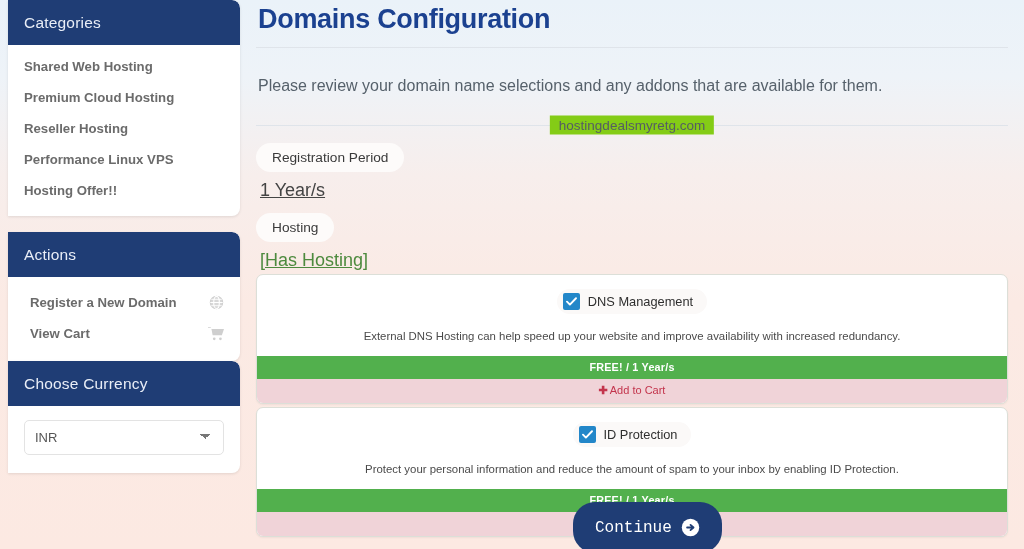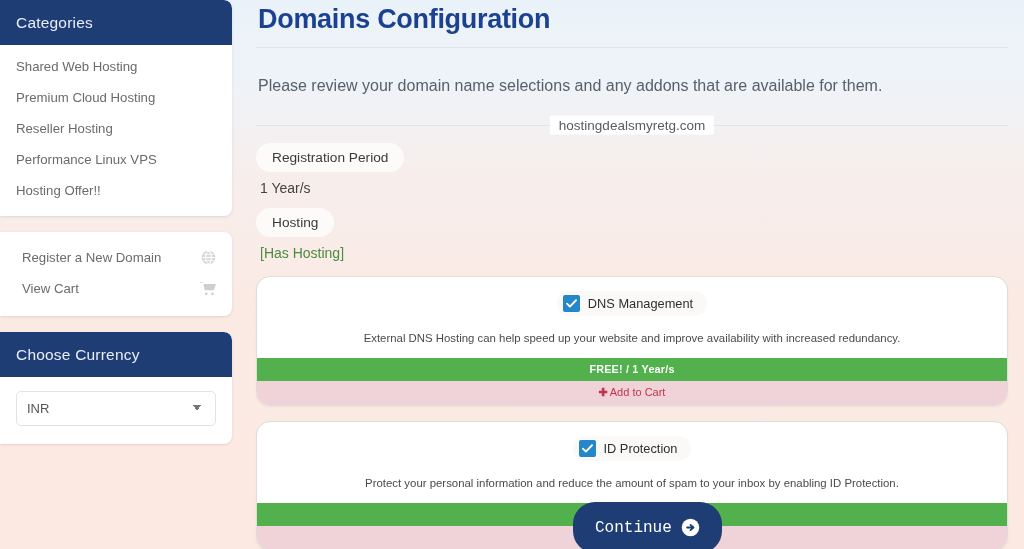--- a/index.html
+++ b/index.html
@@ -13,39 +13,39 @@
   #page {
     position: relative;
     width: 1024px; height: 549px;
     background: linear-gradient(to bottom, #eaf2f9 0%, #eef3f8 14%, #f7eeec 32%, #fbeae4 55%, #fce9e2 100%);
     overflow: hidden;
   }
 
   
   #sidebar {
     position: absolute;
-    left: 0; top: 0;
+    left: 8px; top: 0;
     width: 232px;
   }
   .panel {
     background: #ffffff;
     border-radius: 0 8px 8px 0;
     box-shadow: 0 1px 3px rgba(0,0,0,0.10);
     overflow: hidden;
     margin-bottom: 0;
   }
   .panel-head {
     background: #1f3d75;
     color: #e9eef7;
     font-size: 15.5px;
     padding: 14px 0 13px 16px;
     letter-spacing: 0.2px;
     border-radius: 0 8px 0 0;
   }
-  .panel-body { padding: 6px 0 10px 0; }
+  .panel-body { padding: 6px 0 10px 0; font-weight: bold; }
   .cat-item {
     display: block;
     color: #6b6b6b;
     font-size: 13.2px;
     padding: 8px 16px 8px 16px;
     text-decoration: none;
     cursor: pointer;
   }
 
   .action-item {
@@ -105,49 +105,50 @@
   .watermark-row {
     position: relative;
     height: 1px;
     background: #dfe4ea;
   }
   .watermark {
     position: absolute;
     left: 50%;
     transform: translate(-50%, -50%);
     top: 0;
-    background: #ffffff;
+    background: #84cc16;
     color: #555d63;
     font-size: 13.5px;
     padding: 2px 9px;
     white-space: nowrap;
   }
 
   .pill {
     display: inline-block;
     background: #fdfbfa;
     border-radius: 16px;
     padding: 7px 16px;
     font-size: 13.7px;
     color: #3a3a3a;
   }
   .pill-wrap { margin-top: 17px; }
   .sub-value {
-    font-size: 14px;
+    font-size: 18px;
     color: #444;
     margin: 8px 0 0 4px;
+    text-decoration: underline;
   }
   .sub-value.green { color: #4d8a3e; }
 
   
   .addon-card {
-    margin-top: 15px;
+    margin-top: 3px;
     background: #ffffff;
     border: 1px solid #dcdfd8;
-    border-radius: 14px;
+    border-radius: 7px;
     overflow: hidden;
     box-shadow: 0 1px 2px rgba(0,0,0,0.05);
   }
   .addon-top { padding: 14px 10px 13px 10px; text-align: center; }
   .addon-label-pill {
     display: inline-flex;
     align-items: center;
     gap: 8px;
     background: #fbf9f8;
     border-radius: 16px;
@@ -230,20 +231,21 @@
       <nav class="panel-body">
         <a class="cat-item">Shared Web Hosting</a>
         <a class="cat-item">Premium Cloud Hosting</a>
         <a class="cat-item">Reseller Hosting</a>
         <a class="cat-item">Performance Linux VPS</a>
         <a class="cat-item">Hosting Offer!!</a>
       </nav>
     </section>
 
     <section class="panel" style="margin-top:16px;">
+      <div class="panel-head">Actions</div>
       <nav class="panel-body" style="padding:10px 0 12px 0;">
         <div class="action-item">
           <span>Register a New Domain</span>
           <span class="action-icon">
             <svg width="15" height="15" viewBox="0 0 16 16" fill="none" stroke="#cfcfcf" stroke-width="1.2">
               <circle cx="8" cy="8" r="6.6" fill="#d8d8d8" stroke="#cfcfcf"></circle>
               <ellipse cx="8" cy="8" rx="3" ry="6.6" stroke="#ffffff" fill="none"></ellipse>
               <line x1="1.4" y1="8" x2="14.6" y2="8" stroke="#ffffff"></line>
               <line x1="2.4" y1="4.6" x2="13.6" y2="4.6" stroke="#ffffff" stroke-width="0.9"></line>
               <line x1="2.4" y1="11.4" x2="13.6" y2="11.4" stroke="#ffffff" stroke-width="0.9"></line>
@@ -256,21 +258,21 @@
             <svg width="16" height="15" viewBox="0 0 18 16" fill="#cfcfcf">
               <path d="M0 1h3l0.6 2H18l-2.4 7H5.2L4 3.6 3.2 1.8H0z"></path>
               <circle cx="7" cy="14" r="1.5"></circle>
               <circle cx="14" cy="14" r="1.5"></circle>
             </svg>
           </span>
         </div>
       </nav>
     </section>
 
-    <section class="panel" style="margin-top:16px;">
+    <section class="panel" style="">
       <div class="panel-head">Choose Currency</div>
       <div class="currency-body">
         <select class="currency-select" id="currency-select"><option value="INR">INR</option><option value="USD">USD</option><option value="EUR">EUR</option><option value="GBP">GBP</option></select>
       </div>
     </section>
 
   </aside>
 
   <main id="main">
 

